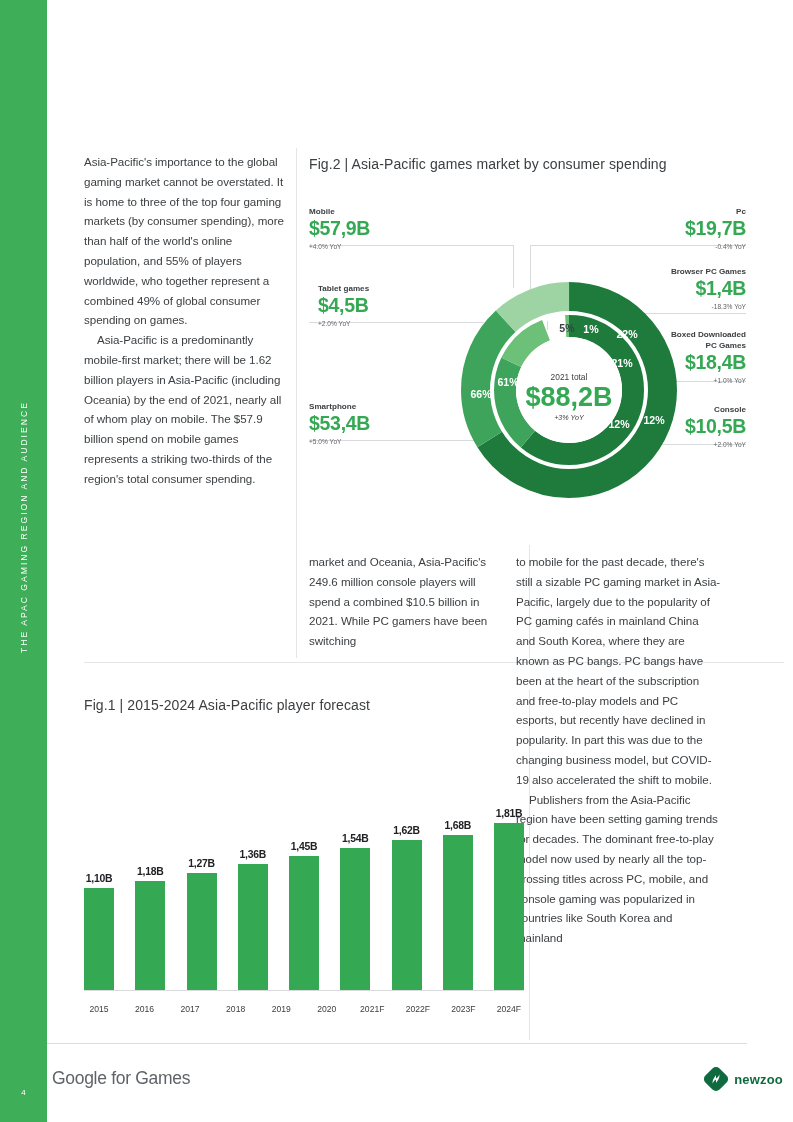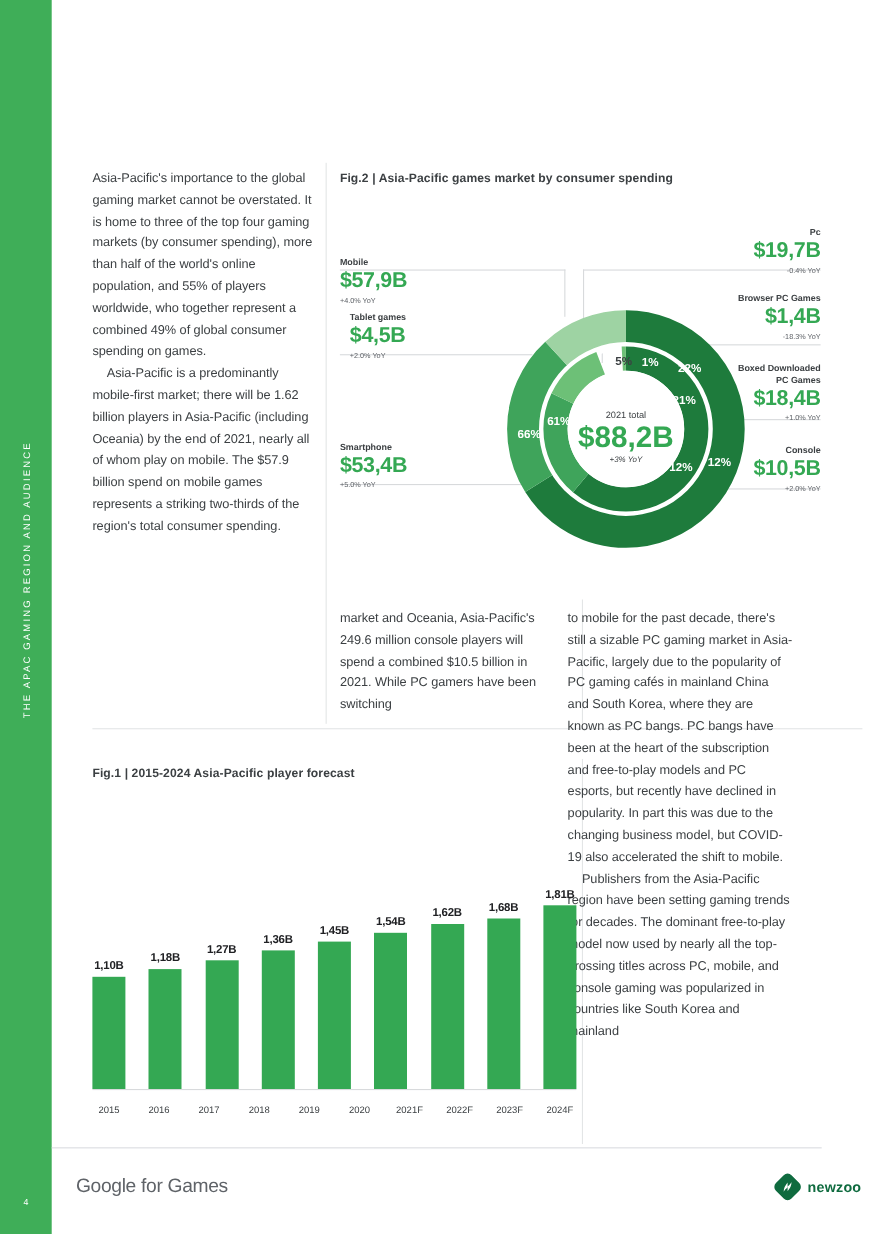--- a/index.html
+++ b/index.html
@@ -65,22 +65,22 @@
     line-height: 19.8px;
     color: #3c4043;
     letter-spacing: -0.05px;
   }
   .bodytext p { margin: 0; }
   .bodytext p.indent { text-indent: 13px; }
 
   
   .fig-title {
     position: absolute;
-    font-size: 11px;
-    font-weight: 700;
+    font-size: 14px;
+    font-weight: 400;
     color: #3c4043;
     letter-spacing: 0.1px;
     white-space: nowrap;
   }
 
   
   .callout { position: absolute; }
   .callout .c-name {
     font-size: 8.1px;
     font-weight: 700;
@@ -270,21 +270,21 @@
   <div class="leader v" style="left:483px; top:245px; height:45px;"></div>
 
   <div class="leader h" style="left:500px; top:313px; width:199px;"></div>
   <div class="leader v" style="left:500px; top:313px; height:17px;"></div>
 
   <div class="leader h" style="left:562px; top:381px; width:137px;"></div>
 
   <div class="leader h" style="left:575px; top:444px; width:124px;"></div>
   <div class="leader v" style="left:575px; top:424px; height:20px;"></div>
 
-  <div class="callout" style="left:262px; top:206px;margin-top:27px;">
+  <div class="callout" style="left:262px; top:206px;">
     <div class="c-name">Mobile</div>
     <div class="c-value">$57,9B</div>
     <div class="c-yoy">+4.0% YoY</div>
   </div>
 
   <div class="callout" style="left:271px; top:283px;">
     <div class="c-name">Tablet games</div>
     <div class="c-value">$4,5B</div>
     <div class="c-yoy">+2.0% YoY</div>
   </div>
@@ -412,21 +412,21 @@
         <div class="xlabel">2020</div>
         <div class="xlabel">2021F</div>
         <div class="xlabel">2022F</div>
         <div class="xlabel">2023F</div>
         <div class="xlabel">2024F</div>
       </div>
   </div>
 
   <div class="footer-rule" style="left:0px;"></div>
 
-  <div class="google-logo" style="left:22px;text-align:center;">
+  <div class="google-logo" style="left:5px;text-align:center;">
     <span class="gword">Google</span><span> for Games</span>
   </div>
 
   <div class="newzoo">
     <svg width="26" height="26" viewBox="0 0 26 26">
       <rect x="3" y="3" width="20" height="20" rx="5" transform="rotate(45 13 13)" fill="#0f6b3f"></rect>
       <path d="M9.5 17.5 C9.5 12.5 12 11 13 9 L13 13.5 C13 13.5 10.5 15 9.5 17.5 Z" fill="#ffffff"></path>
       <path d="M16.5 8.5 C16.5 13.5 14 15 13 17 L13 12.5 C13 12.5 15.5 11 16.5 8.5 Z" fill="#ffffff"></path>
     </svg>
     <span class="newzoo-text">newzoo</span>

